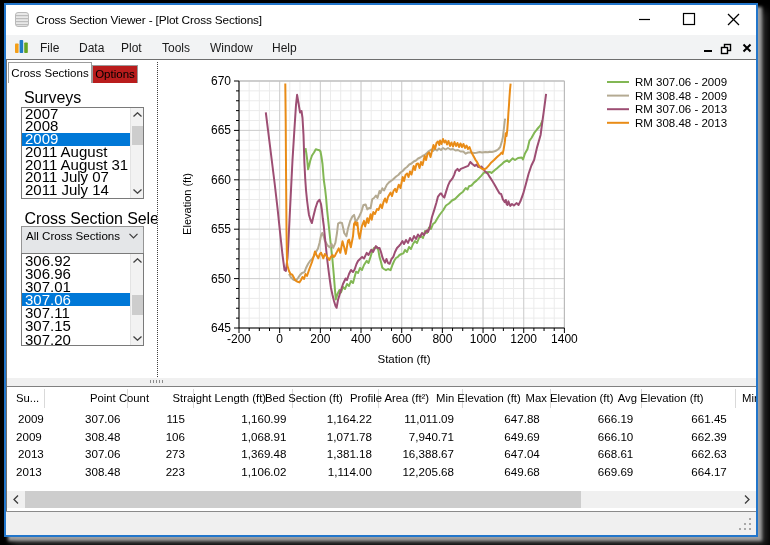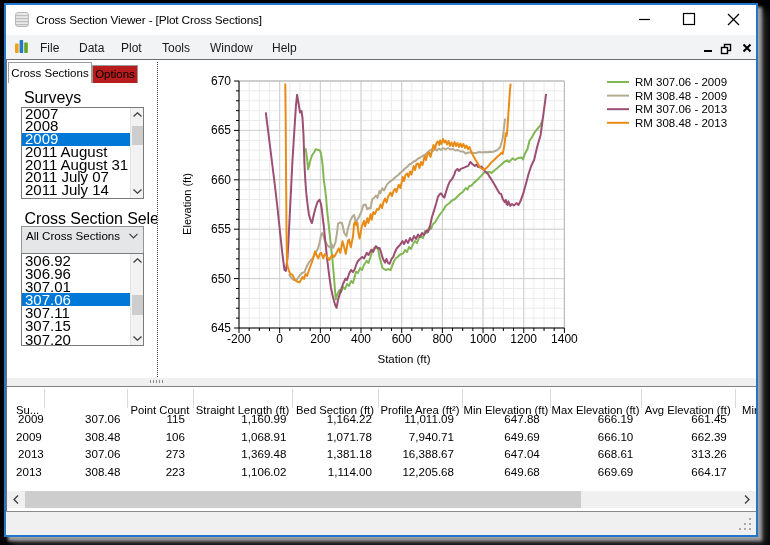--- a/index.html
+++ b/index.html
@@ -19,21 +19,21 @@
 
 .tab{position:absolute;font-size:11.5px;text-align:center}
 label.lbl{position:absolute;font-size:16px;letter-spacing:-0.1px;color:#000}
 .listbox{position:absolute;border:1px solid #7a7a7a;background:#fff;overflow:hidden}
 .li{height:12.8px;line-height:12.8px;font-size:15px;padding-left:3px;white-space:nowrap}
 .li.sel{background:#0078d7;color:#fff}
 .sb{position:absolute;right:0;top:0;width:13px;background:#f2f2f2;border-left:1px solid #e3e3e3}
 .sbtn{position:absolute;left:0;width:13px;height:13px;color:#505050;text-align:center}
 .thumb{position:absolute;left:1px;width:11px;background:#cdcdcd}
 
-.hdrcell{position:absolute;top:12px;height:23px;font-size:11.3px;line-height:23px;text-align:center;color:#000;white-space:nowrap;overflow:hidden}
+.hdrcell{position:absolute;top:0;height:23px;font-size:11.3px;line-height:23px;color:#000;white-space:nowrap;overflow:hidden}
 .cell{position:absolute;font-size:11.6px;height:17.5px;line-height:17.5px;text-align:right;white-space:nowrap}
 .vsep{position:absolute;top:2px;height:19px;width:1px;background:#d9d9d9}
 </style></head>
 <body>
 <div id="win">
 
   <div id="titlebar">
     <svg class="abs" style="left:9px;top:7px" width="14" height="15" viewBox="0 0 14 15">
       <rect x="0.5" y="0.5" width="13" height="14" rx="2.5" fill="#e8e8e8" stroke="#b9b9b9"></rect>
       <rect x="1" y="3" width="12" height="1.2" fill="#bcbcbc"></rect>
@@ -210,21 +210,21 @@
     <div class="cell" style="left:536.3px;top:40.5px;width:90px">666.10</div>
     <div class="cell" style="left:629.8px;top:40.5px;width:90px">662.39</div>
     <div class="cell" style="left:11px;top:58.0px;text-align:left">2013</div>
     <div class="cell" style="left:23.5px;top:58.0px;width:90px">307.06</div>
     <div class="cell" style="left:88px;top:58.0px;width:90px">273</div>
     <div class="cell" style="left:189.5px;top:58.0px;width:90px">1,369.48</div>
     <div class="cell" style="left:275px;top:58.0px;width:90px">1,381.18</div>
     <div class="cell" style="left:357px;top:58.0px;width:90px">16,388.67</div>
     <div class="cell" style="left:442.79999999999995px;top:58.0px;width:90px">647.04</div>
     <div class="cell" style="left:536.3px;top:58.0px;width:90px">668.61</div>
-    <div class="cell" style="left:629.8px;top:58.0px;width:90px">313.26</div>
+    <div class="cell" style="left:629.8px;top:58.0px;width:90px">662.63</div>
     <div class="cell" style="left:9px;top:75.5px;text-align:left">2013</div>
     <div class="cell" style="left:23.5px;top:75.5px;width:90px">308.48</div>
     <div class="cell" style="left:88px;top:75.5px;width:90px">223</div>
     <div class="cell" style="left:189.5px;top:75.5px;width:90px">1,106.02</div>
     <div class="cell" style="left:275px;top:75.5px;width:90px">1,114.00</div>
     <div class="cell" style="left:357px;top:75.5px;width:90px">12,205.68</div>
     <div class="cell" style="left:442.79999999999995px;top:75.5px;width:90px">649.68</div>
     <div class="cell" style="left:536.3px;top:75.5px;width:90px">669.69</div>
     <div class="cell" style="left:629.8px;top:75.5px;width:90px">664.17</div>
     <div class="abs" style="left:0;top:104px;width:749px;height:17px;background:#f0f0f0"></div>

